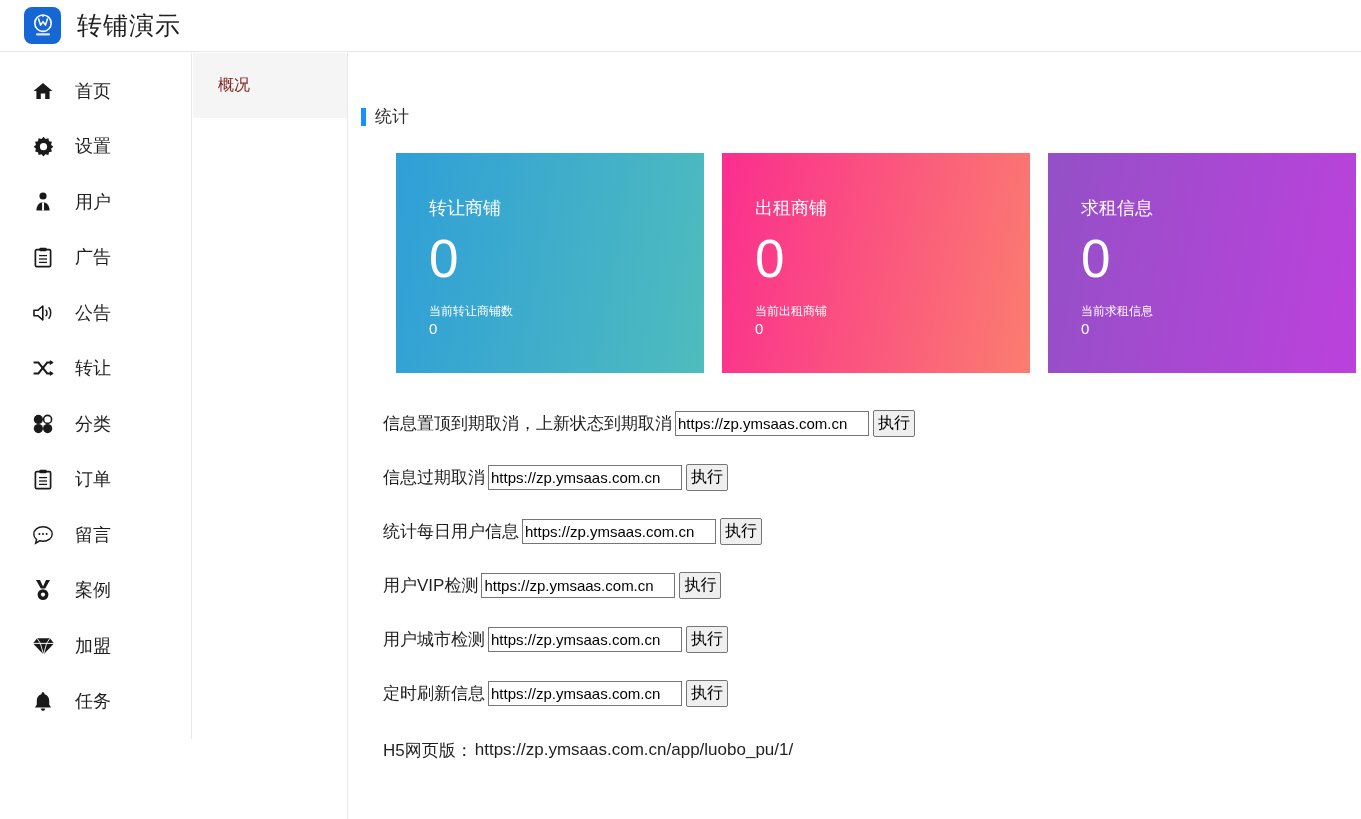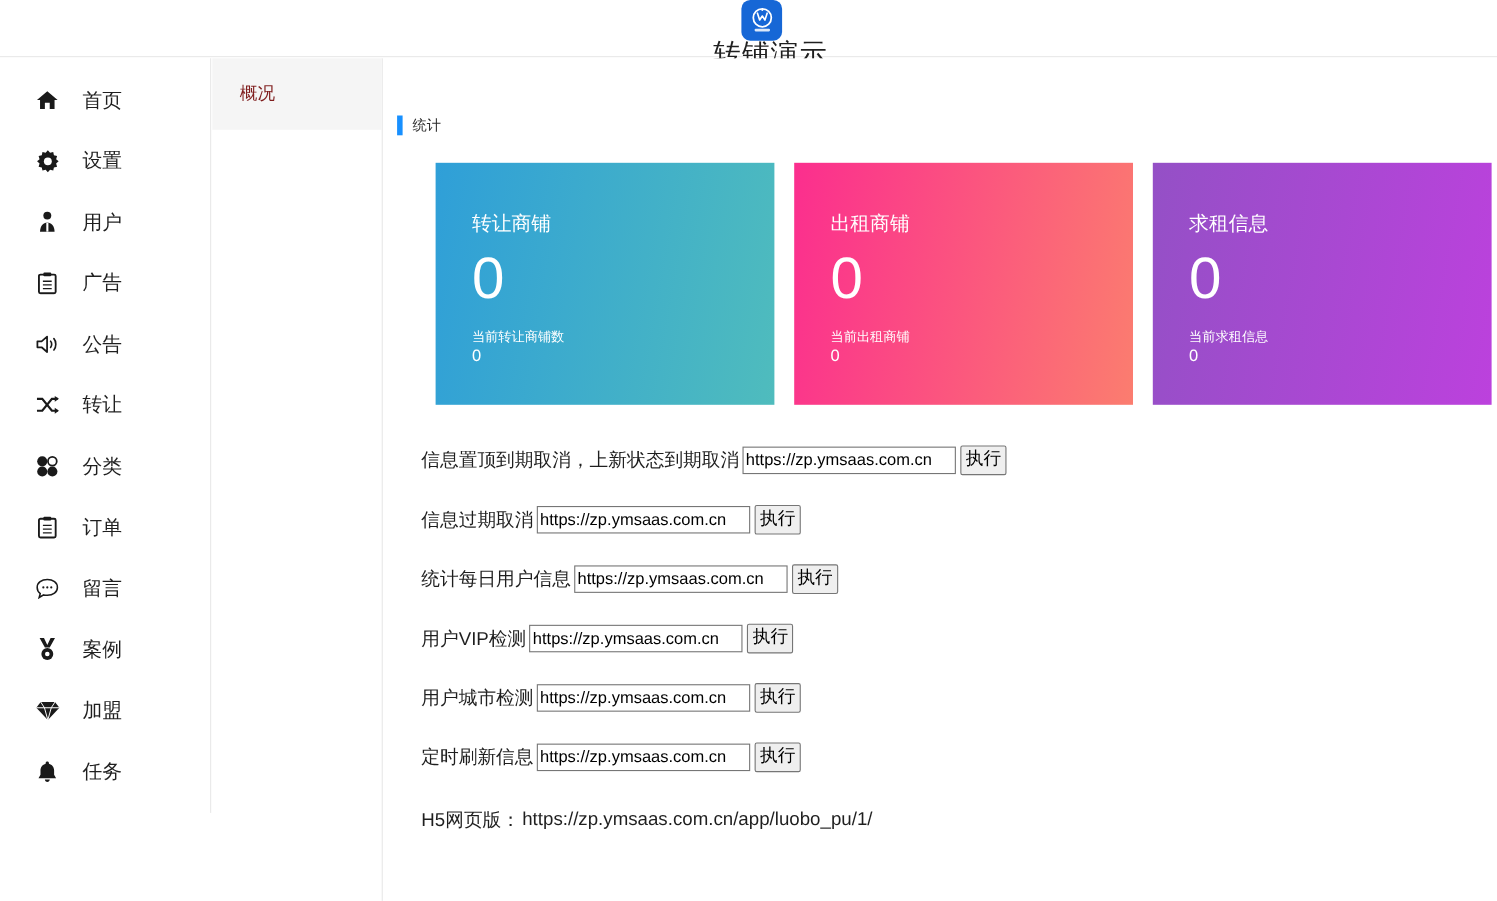--- a/index.html
+++ b/index.html
@@ -14,21 +14,20 @@
   body { position: relative; }
 
   
   .topbar {
     position: absolute; left: 0; top: 0;
     width: 1361px; height: 52px;
     background: #ffffff;
     border-bottom: 1px solid #e8e8e8;
     display: flex; align-items: center;
     padding-left: 24px;
-    flex-direction: column;
   }
   .logo-box {
     width: 37px; height: 37px;
     border-radius: 8px;
     background: #1667d6;
     display: flex; align-items: center; justify-content: center;
     flex: 0 0 auto;
     overflow: hidden;
   }
   .app-title {
@@ -102,21 +101,21 @@
     margin-top: 52px;
   }
   .section-head:first-child { margin-top: 52px; }
   .accent-bar {
     width: 5px; height: 18px;
     background: #1890ff;
     flex: 0 0 auto;
   }
   .section-title {
     margin-left: 9px;
-    font-size: 13px;
+    font-size: 17px;
     color: #2b2b2b;
   }
 
   
   .cards {
     display: flex;
     margin-top: 25px;
     padding-left: 47px;
     gap: 18px;
   }

